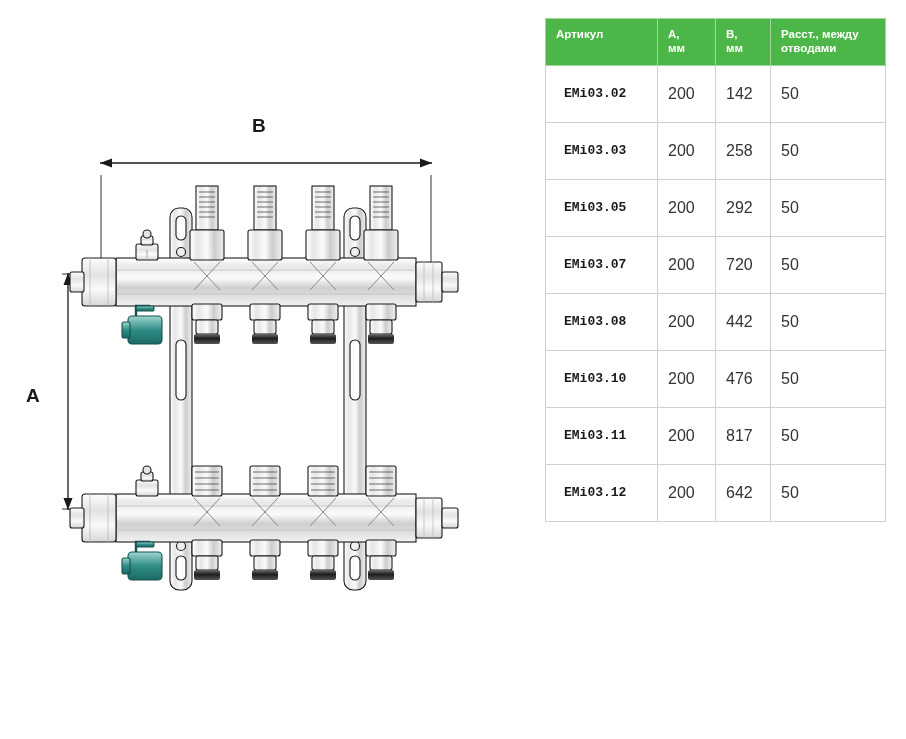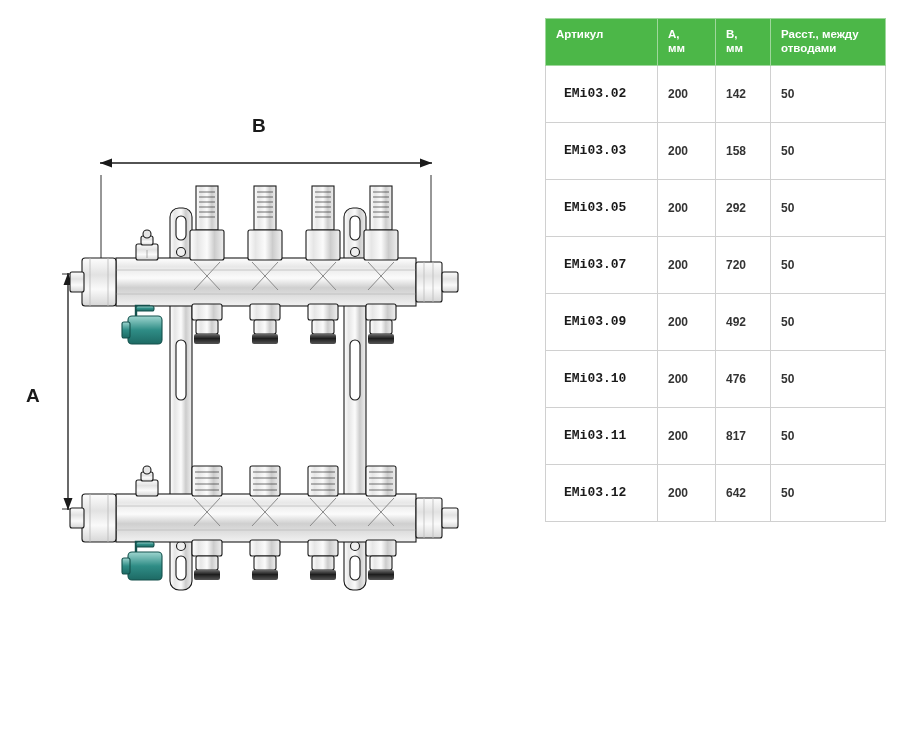--- a/index.html
+++ b/index.html
@@ -37,26 +37,25 @@
     font-weight: bold;
     text-align: left;
     padding: 8px 8px 9px 10px;
     border: 1px solid #9fd79c;
     line-height: 1.25;
     vertical-align: top;
     height: 46px;
   }
   table.spec td {
     border: 1px solid #d0d0d0;
-    font-size: 12px;
+    font-size: 16px;
     color: #333333;
     padding: 6px 8px 6px 10px;
     height: 57px;
     vertical-align: middle;
-    font-weight: bold;
   }
   table.spec td.art {
     font-weight: bold;
     color: #1a1a1a;
     font-size: 13px;
     padding-left: 18px;
     font-family: Liberation Mono, monospace;
   }
   col.c-art { width: 112px; }
   col.c-a   { width: 58px; }
@@ -356,39 +355,39 @@
       <tbody>
         <tr>
           <td class="art">EMi03.02</td>
           <td>200</td>
           <td>142</td>
           <td>50</td>
         </tr>
         <tr>
           <td class="art">EMi03.03</td>
           <td>200</td>
-          <td>158</td>
+          <td>258</td>
           <td>50</td>
         </tr>
         <tr>
           <td class="art">EMi03.05</td>
           <td>200</td>
           <td>292</td>
           <td>50</td>
         </tr>
         <tr>
           <td class="art">EMi03.07</td>
           <td>200</td>
           <td>720</td>
           <td>50</td>
         </tr>
         <tr>
-          <td class="art">EMi03.09</td>
-          <td>200</td>
-          <td>492</td>
+          <td class="art">EMi03.08</td>
+          <td>200</td>
+          <td>442</td>
           <td>50</td>
         </tr>
         <tr>
           <td class="art">EMi03.10</td>
           <td>200</td>
           <td>476</td>
           <td>50</td>
         </tr>
         <tr>
           <td class="art">EMi03.11</td>

